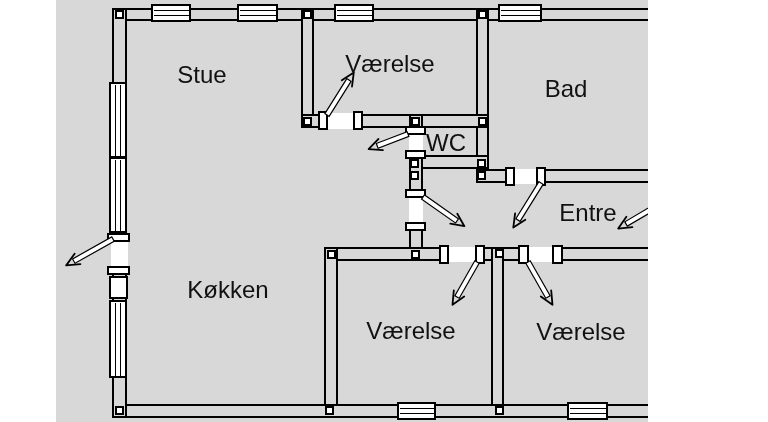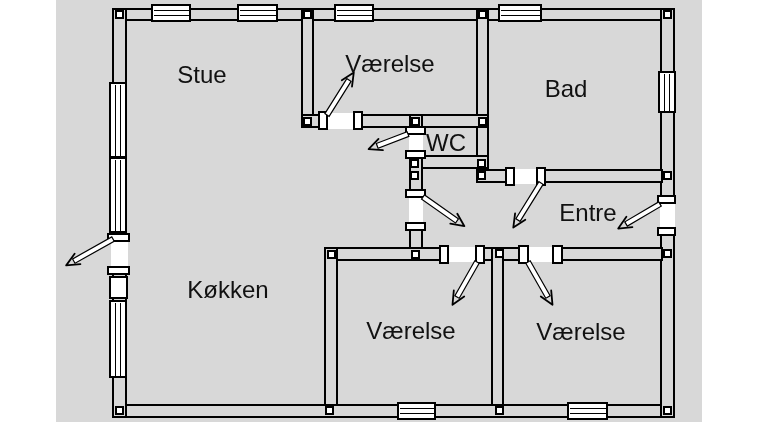--- a/index.html
+++ b/index.html
@@ -1,16 +1,16 @@
 <!DOCTYPE html>
 <html><head>
 <meta charset="utf-8">
 <style>
   html,body{margin:0;padding:0;background:#fff;}
-  .stage{position:relative;width:702px;height:422px;background:#b91c1c;overflow:hidden;
+  .stage{position:relative;width:648px;height:422px;background:#b91c1c;overflow:hidden;
          font-family:"Liberation Sans", sans-serif;}
   svg{display:block;}
   .room-label{font-family:"Liberation Sans", sans-serif;font-size:24px;fill:#111111;}
   .wall{fill:#d8d8d8;stroke:#000000;stroke-width:1.3;}
   .open{fill:#ffffff;stroke:none;}
   .jamb{fill:#ffffff;stroke:#000000;stroke-width:1.3;}
   .winrect{fill:#ffffff;stroke:#000000;stroke-width:1.3;}
   .winline{stroke:#000000;stroke-width:1.1;}
   .sq{fill:#ffffff;stroke:#000000;stroke-width:1.2;}
   .leaf{fill:#ffffff;stroke:#000000;stroke-width:1.2;}

